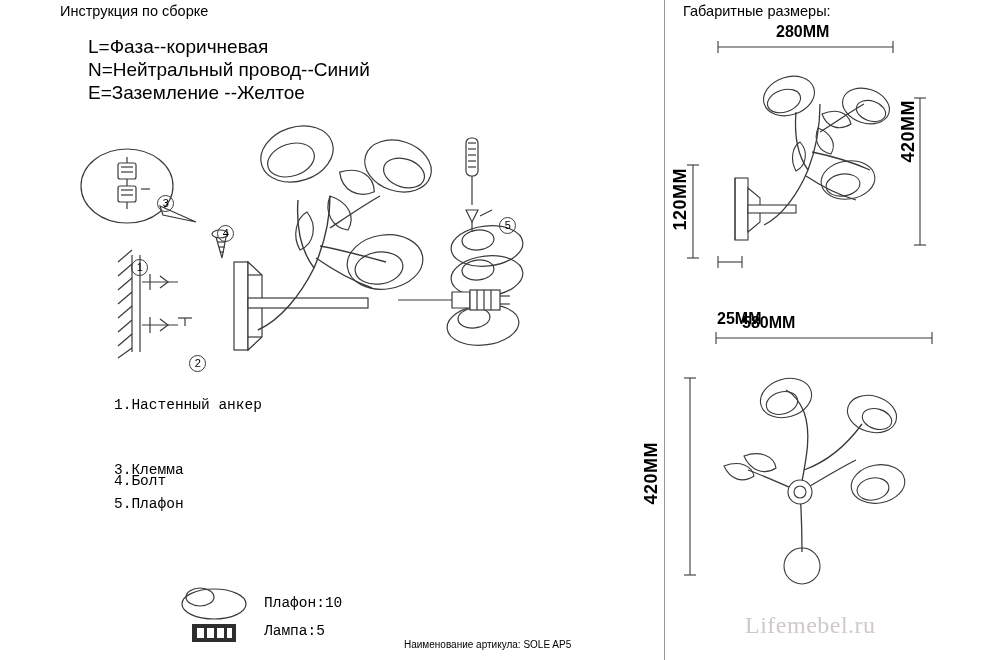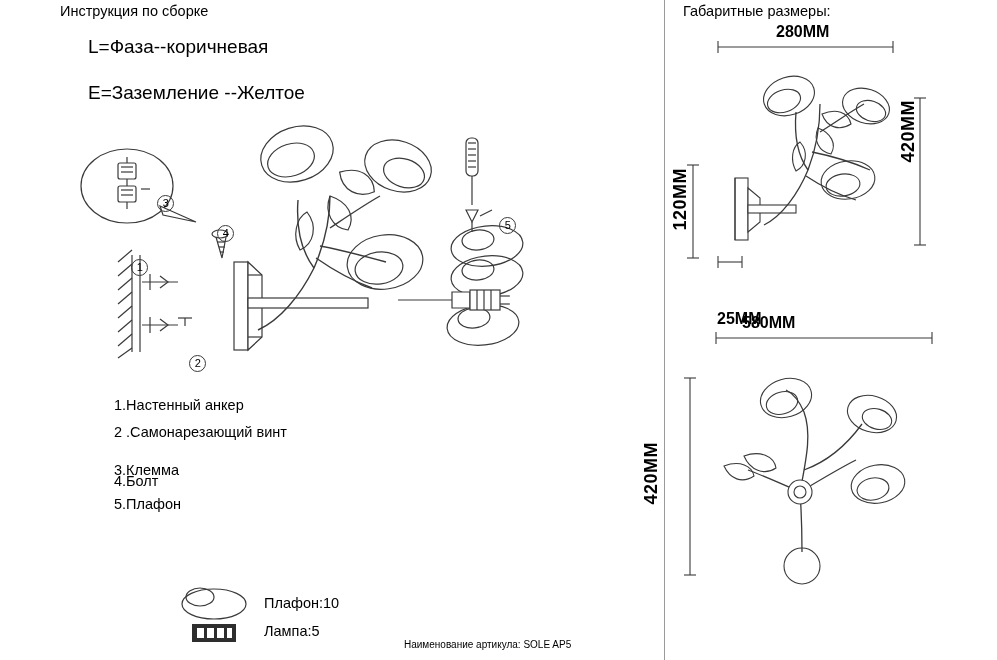--- a/index.html
+++ b/index.html
@@ -39,20 +39,21 @@
     font-size: 14.5px;
     color: #000;
   }
   .t-legend {
     font-size: 19px;
     color: #000;
   }
   .t-list {
     font-size: 14.5px;
     color: #000;
+    font-family: Liberation Mono, monospace;
   }
   .t-dim {
     font-size: 16px;
     font-weight: bold;
     color: #000;
   }
   .t-dim-v {
     font-size: 18px;
     font-weight: bold;
     color: #000;
@@ -83,24 +84,24 @@
 </head>
 <body>
 
 <div class="page">
 
   <div class="divider"></div>
 
   <div class="txt t-title" style="left:60px; top:2px;">Инструкция по сборке</div>
 
   <div class="txt t-legend" style="left:88px; top:35px;">L=Фаза--коричневая</div>
+  <div class="txt t-legend" style="left:88px; top:58px;">N=Нейтральный провод--Синий</div>
   <div class="txt t-legend" style="left:88px; top:81px;">E=Заземление --Желтое</div>
 
   <div class="txt t-list" style="left:114px; top:396px;">1.Настенный анкер</div>
-  <div class="txt t-list" style="left:114px; top:423px;">2 .Самонарезающий винт</div>
   <div class="txt t-list" style="left:114px; top:449px;margin-top:12px;">3.Клемма</div>
   <div class="txt t-list" style="left:114px; top:472px;">4.Болт</div>
   <div class="txt t-list" style="left:114px; top:495px;">5.Плафон</div>
 
   <svg class="ov" width="664" height="660" viewBox="0 0 664 660">
     <g fill="none" stroke="#3a3a3a" stroke-width="1.2">
 
       <ellipse cx="127" cy="186" rx="46" ry="37"></ellipse>
       <path d="M160,206 L196,222 L163,215 Z" fill="#fff" stroke="#3a3a3a"></path>
 
@@ -246,20 +247,21 @@
   <div class="txt t-num" style="left:205px; top:211px;">
     <span style="display:inline-block;width:15px;height:15px;border:1px solid #3a3a3a;border-radius:50%;text-align:center;line-height:15px;">4</span>
   </div>
   <div class="txt t-num" style="left:487px; top:203px;">
     <span style="display:inline-block;width:15px;height:15px;border:1px solid #3a3a3a;border-radius:50%;text-align:center;line-height:15px;">5</span>
   </div>
 
   <div class="txt t-list" style="left:264px; top:594px;">Плафон:10</div>
   <div class="txt t-list" style="left:264px; top:622px;">Лампа:5</div>
   <div class="txt t-art" style="left:404px; top:639px;">Наименование артикула: SOLE AP5</div>
+  <div class="watermark">Lifemebel.ru</div>
 
   <div class="txt t-title" style="left:683px; top:2px;">Габаритные размеры:</div>
 
   <div class="txt t-dim" style="left:776px; top:22px;">280MM</div>
   <div class="t-dim-v" style="position:absolute; left:898px; top:100px;">420MM</div>
   <div class="t-dim-v" style="position:absolute; left:670px; top:168px;">120MM</div>
   <div class="txt t-dim" style="left:717px; top:270px;margin-top:39px;">25MM</div>
 
   <div class="txt t-dim" style="left:742px; top:313px;">580MM</div>
   <div class="t-dim-v" style="position:absolute; left:641px; top:442px;">420MM</div>

